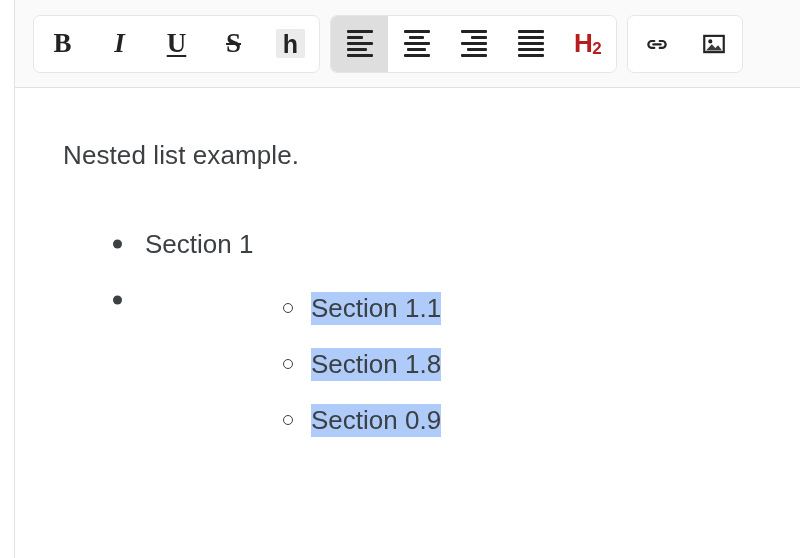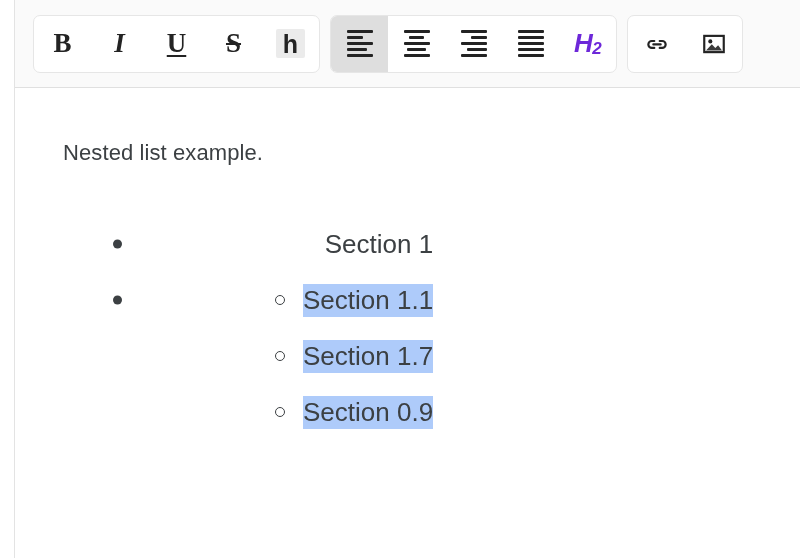--- a/index.html
+++ b/index.html
@@ -91,23 +91,22 @@
     font-size: 25px;
     font-weight: 700;
     color: #232323;
     line-height: 1.05;
   }
 
   .hnum {
     font-family: "Liberation Sans", sans-serif;
     font-weight: 700;
     font-size: 26px;
-    color: #6d28d9;
+    color: #b91c1c;
     letter-spacing: -0.5px;
-    font-style: italic;
   }
   .hnum sub {
     font-size: 17px;
     vertical-align: baseline;
     position: relative;
     top: 2px;
   }
 
   
   .align {
@@ -149,21 +148,21 @@
     width: 785px;
     height: 470px;
     background: #ffffff;
     padding: 0;
   }
 
   .para {
     position: absolute;
     left: 48px;
     top: 52px;
-    font-size: 22px;
+    font-size: 26px;
     color: #3c4043;
     letter-spacing: 0.1px;
     white-space: nowrap;
   }
 
   .list {
     position: absolute;
     left: 48px;
     top: 128px;
     margin: 0;
@@ -172,35 +171,34 @@
   }
 
   .li1 {
     position: relative;
     padding-left: 82px;
     font-size: 26px;
     color: #3c4043;
     height: 56px;
     line-height: 56px;
     white-space: nowrap;
-    text-align: right;
   }
   .li1 > .bullet1 {
     position: absolute;
     left: 50px;
     top: 50%;
     transform: translateY(-50%);
     width: 9px;
     height: 9px;
     border-radius: 50%;
     background: #3c4043;
   }
 
   .sub {
-    margin: 0;
+    margin: 8px;
     padding: 0;
     list-style: none;
   }
 
   .li2 {
     position: relative;
     padding-left: 158px;
     font-size: 26px;
     color: #3c4043;
     height: 56px;
@@ -343,21 +341,21 @@
         <span class="bullet1"></span>
         <span>Section 1</span>
 
         <ul class="sub">
           <li class="li2">
             <span class="bullet2"></span>
             <span class="sel">Section 1.1</span>
           </li>
           <li class="li2">
             <span class="bullet2"></span>
-            <span class="sel">Section 1.7</span>
+            <span class="sel">Section 1.8</span>
           </li>
           <li class="li2">
             <span class="bullet2"></span>
             <span class="sel">Section 0.9</span>
           </li>
         </ul>
       </li>
 
       <li class="li1">
         <span class="bullet1"></span>

